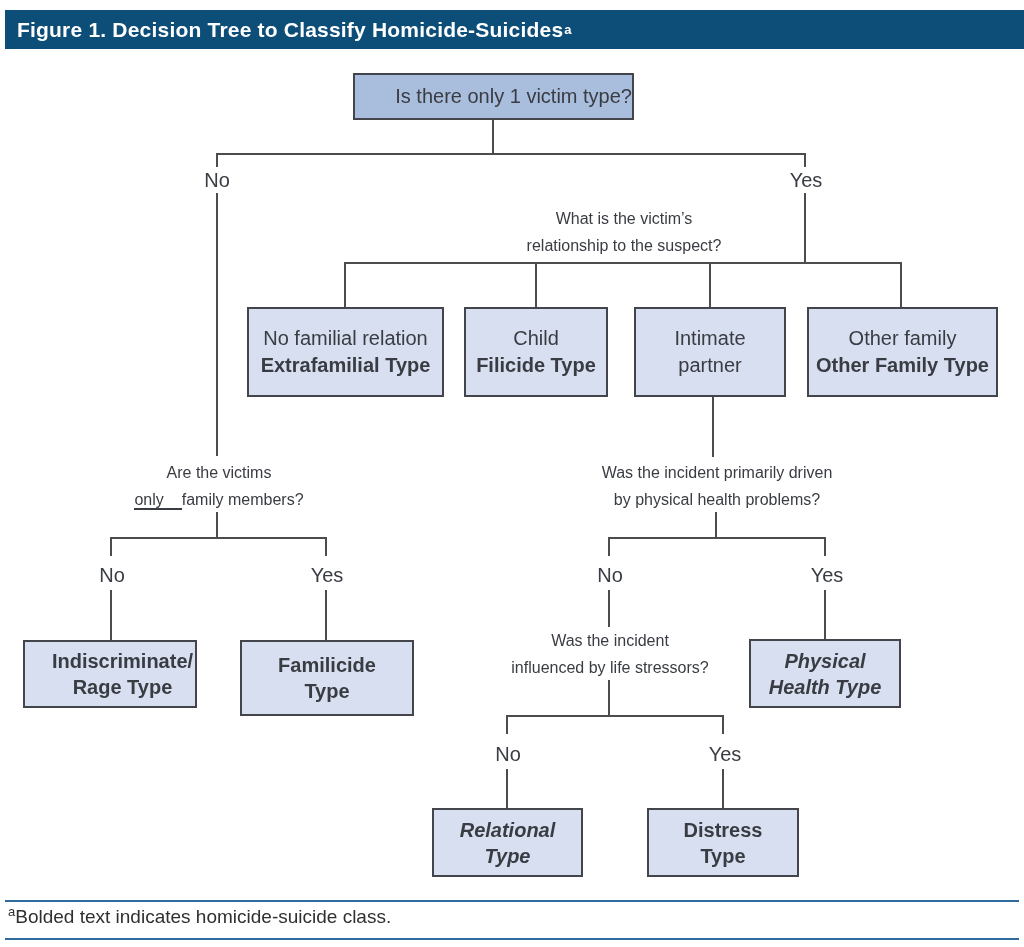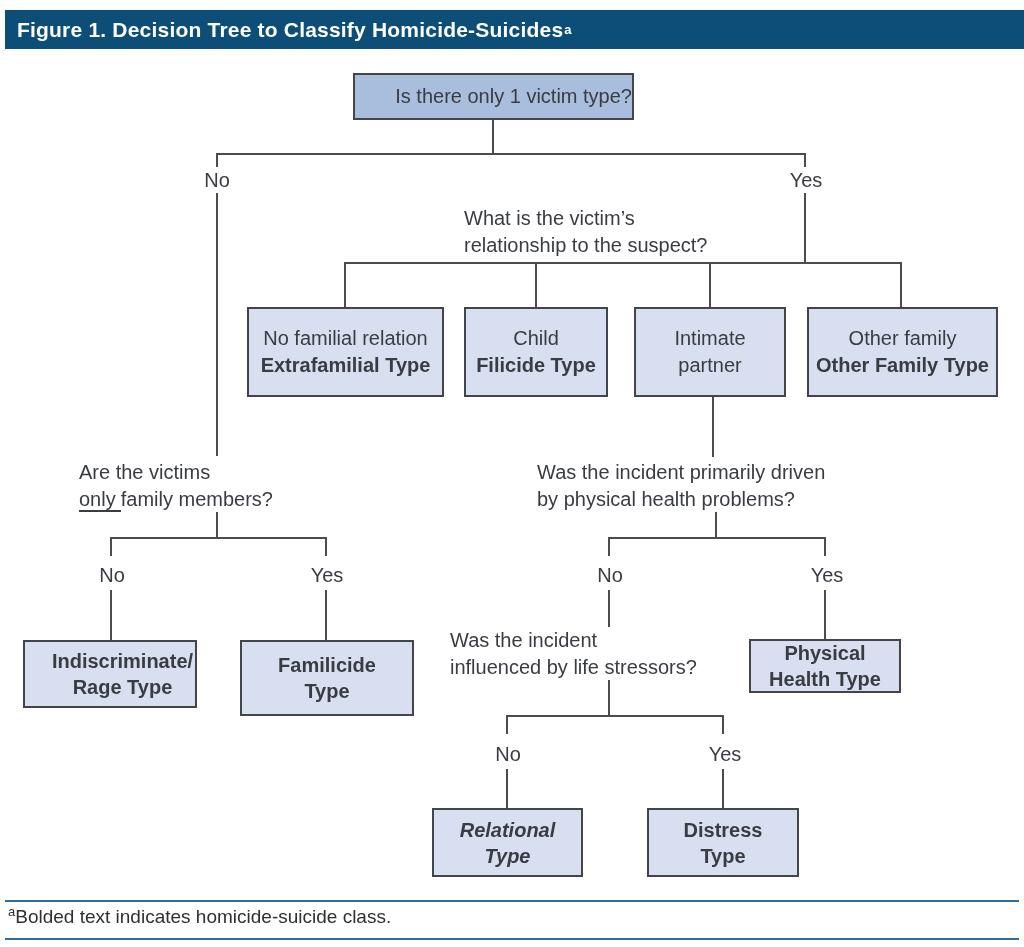--- a/index.html
+++ b/index.html
@@ -31,29 +31,29 @@
   .hline{position:absolute;height:2px;background:var(--line);}
   .qbox{
     position:absolute;border:2px solid var(--box-border);box-sizing:border-box;
     display:flex;flex-direction:column;align-items:center;justify-content:center;
     text-align:center;font-size:20px;line-height:27px;
   }
   .fill-root{background:var(--root-box-fill);align-items:flex-end;}
   .fill-type{background:var(--type-box-fill);}
   .b{font-weight:bold;}
   .qtext{
-    position:absolute;font-size:20px;line-height:27px;
+    position:absolute;text-align:center;font-size:16px;line-height:27px;
   }
   .lbl{
     position:absolute;transform:translateX(-50%);
     font-size:20px;line-height:24px;text-align:center;
   }
   .uline{
     border-bottom:2px solid var(--diagram-text);
-    padding-right:5px;padding-bottom:0px;
+    padding-right:18px;padding-bottom:0px;
   }
   .foot-rule{position:absolute;left:5px;width:1014px;height:2px;background:var(--footer-rule);}
   .footnote{
     position:absolute;left:8px;top:906px;font-size:19px;color:#303030;
   }
   .footnote sup{font-size:13px;line-height:0;}
 </style>
 </head>
 <body>
 
@@ -134,21 +134,21 @@
   </div>
   <div class="vline" style="left:715px;top:512px;height:27px;"></div>
   <div class="hline" style="left:608px;top:537px;width:218px;"></div>
   <div class="vline" style="left:608px;top:537px;height:19px;"></div>
   <div class="vline" style="left:824px;top:537px;height:19px;"></div>
   <div class="lbl" style="left:610px;top:563px;">No</div>
   <div class="lbl" style="left:827px;top:563px;">Yes</div>
   <div class="vline" style="left:824px;top:590px;height:49px;"></div>
   <div class="vline" style="left:608px;top:590px;height:37px;"></div>
 
-  <div class="qbox fill-type" style="left:749px;top:639px;width:152px;height:54px;line-height:26px;">
+  <div class="qbox fill-type" style="left:749px;top:639px;width:152px;height:69px;line-height:26px;font-style:italic;">
     <span class="b">Physical</span>
     <span class="b">Health Type</span>
   </div>
 
   <div class="qtext" style="left:450px;top:627px;width:320px;">
     <span>Was the incident</span><br>
     <span>influenced by life stressors?</span>
   </div>
   <div class="vline" style="left:608px;top:680px;height:37px;"></div>
   <div class="hline" style="left:506px;top:715px;width:218px;"></div>

